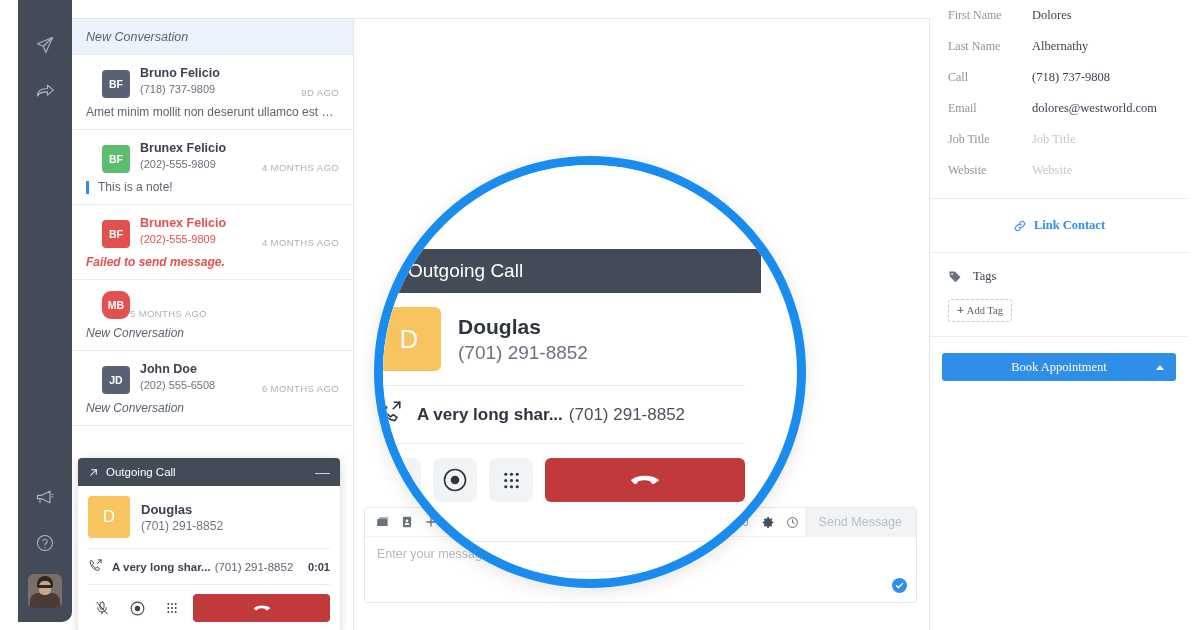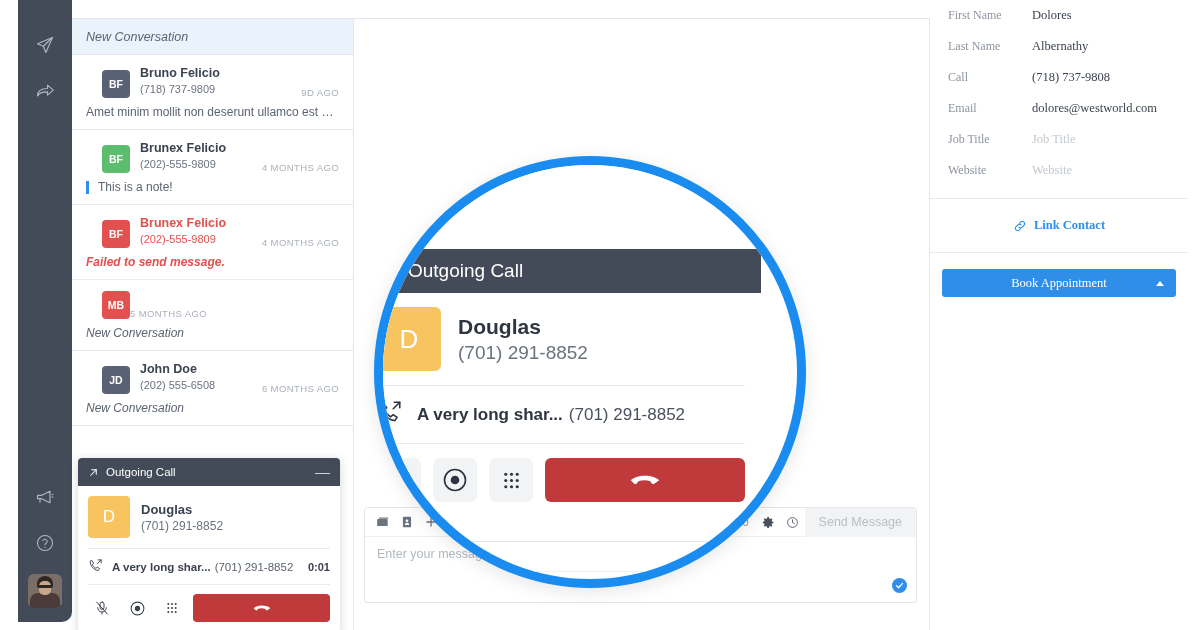--- a/index.html
+++ b/index.html
@@ -341,21 +341,21 @@
             <div class="conv-meta">
               <div class="conv-name">Brunex Felicio</div>
               <div class="conv-phone">(202)-555-9809</div>
             </div>
             <div class="conv-time">4 MONTHS AGO</div>
           </div>
           <div class="conv-preview failed">Failed to send message.</div>
         </div>
         <div class="conv-item">
           <div class="conv-top">
-            <div class="conv-avatar" style="background: rgb(224, 81, 79);">MB</div>
+            <div class="conv-avatar" style="background: rgb(224, 81, 79); border-radius: 9px;">MB</div>
             <div class="conv-time">5 MONTHS AGO</div>
           </div>
           <div class="conv-preview italic">New Conversation</div>
         </div>
         <div class="conv-item">
           <div class="conv-top">
             <div class="conv-avatar" style="background: rgb(89, 98, 117);">JD</div>
             <div class="conv-meta">
               <div class="conv-name">John Doe</div>
               <div class="conv-phone">(202) 555-6508</div>
@@ -510,20 +510,36 @@
     <div class="panel-sep"></div>
     <div class="link-contact">
       <span class="ico">
         <svg width="14" height="14" viewBox="0 0 24 24" fill="none" stroke="#2f8fe8" stroke-width="1.9" stroke-linecap="round">
           <path d="M10 14 a4 4 0 0 0 5.7 0 l3-3 a4 4 0 0 0 -5.7-5.7 L11.5 7"></path>
           <path d="M14 10 a4 4 0 0 0 -5.7 0 l-3 3 a4 4 0 0 0 5.7 5.7 L12.5 17"></path>
         </svg>
       </span>
       <span>Link Contact</span>
     </div>
+    <div class="tags-block">
+      <div class="tags-head">
+        <span class="ico">
+          <svg width="15" height="15" viewBox="0 0 24 24" fill="#6b737f">
+              <path d="M2 4 L11 4 L20 13 L12 21 L3 12 L2 4z"></path>
+              <circle cx="6.5" cy="8" r="1.4" fill="#fff"></circle>
+              <path d="M13 4 L22 13 L16 19 L22 13 L13 4z" opacity=".8"></path>
+            </svg>
+        </span>
+        <span>Tags</span>
+      </div>
+      <div class="add-tag">
+        <span class="plus">+</span>
+        <span>Add Tag</span>
+      </div>
+    </div>
     <div class="book-wrap">
       <div class="book-btn">
         <span>Book Appointment</span>
         <span class="caret"></span>
       </div>
     </div>
   </div>
 
   <div class="magnifier">
     <div class="mag-inner">

